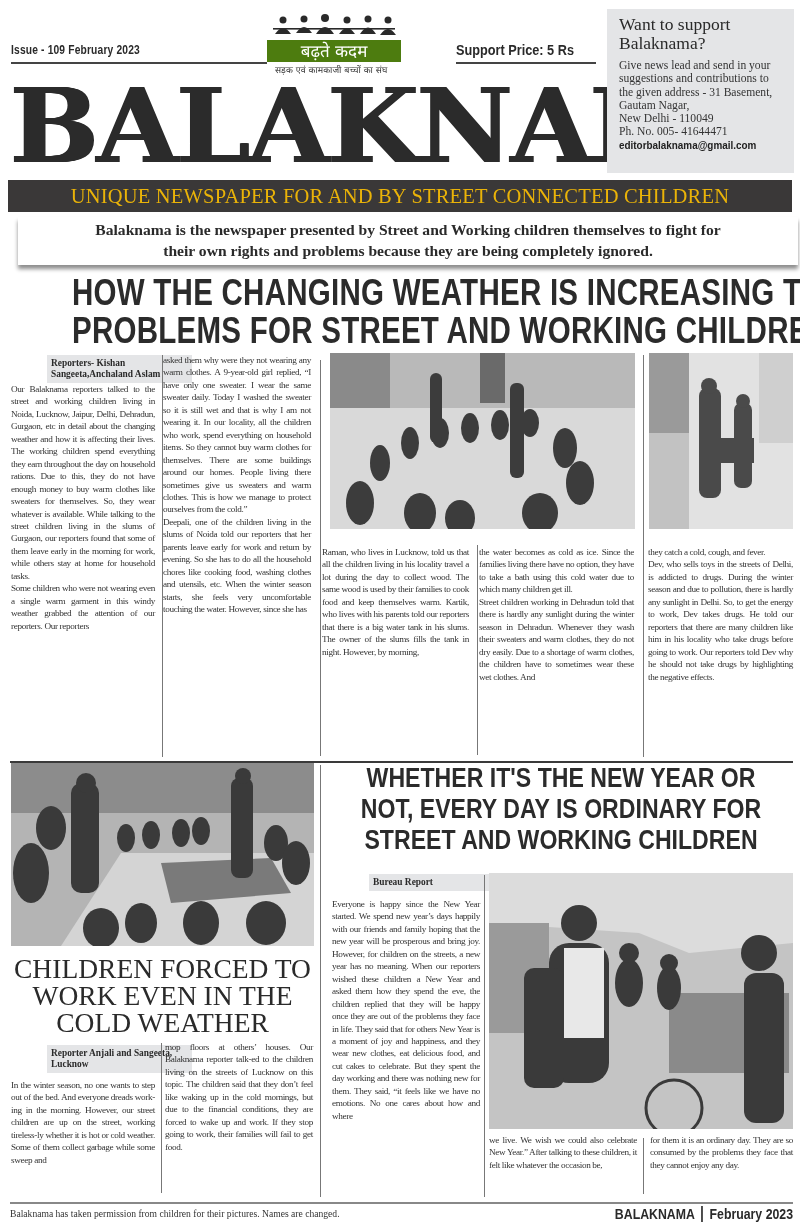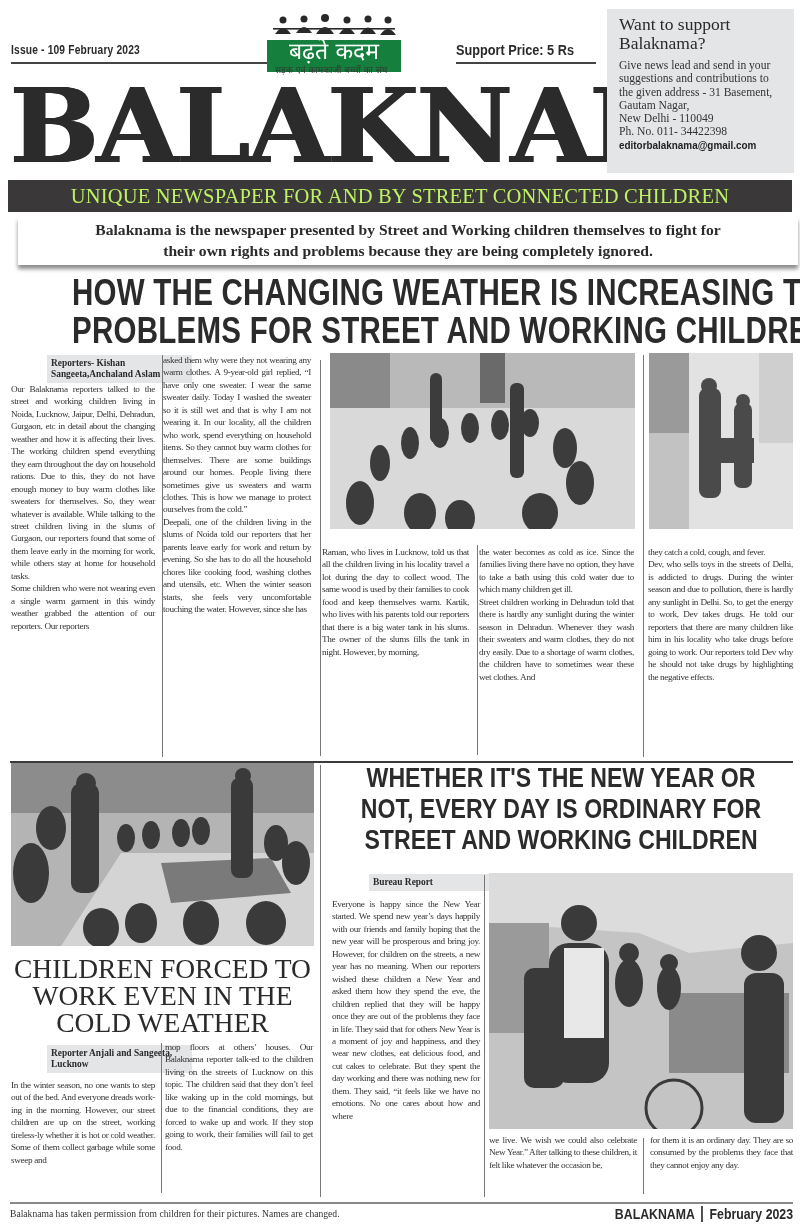--- a/index.html
+++ b/index.html
@@ -9,31 +9,31 @@
   .abs { position: absolute; }
 
   
   .issue { left: 11px; top: 43px; font-family: "Liberation Sans", sans-serif; font-weight: bold; font-size: 12.5px; color: #2a2a2a; transform: scaleX(0.82); transform-origin: left; letter-spacing: 0.2px; }
   .price { left: 456px; top: 41px; font-family: "Liberation Sans", sans-serif; font-weight: bold; font-size: 15.5px; color: #2a2a2a; transform: scaleX(0.82); transform-origin: left; }
   .rule-top-left { left: 11px; top: 62px; width: 256px; height: 2px; background: #444; }
   .rule-top-right { left: 456px; top: 62px; width: 140px; height: 2px; background: #444; }
 
   .logo { left: 267px; top: 14px; width: 134px; height: 66px; }
   .logo-figs { position: absolute; left: 4px; top: 0; width: 126px; height: 26px; }
-  .logo-bar { position: absolute; left: 0; top: 26px; width: 134px; height: 32px; background: #15803d; color: #fff; font-size: 23px; text-align: center; line-height: 22px; font-family: "DejaVu Sans", sans-serif; }
+  .logo-bar { position: absolute; left: 0; top: 26px; width: 134px; height: 22px; background: #4d7c0f; color: #fff; font-size: 17px; text-align: center; line-height: 22px; font-family: "DejaVu Sans", sans-serif; }
   .logo-sub { position: absolute; left: 8px; top: 49px; width: 160px; font-size: 9px; color: #333; white-space: nowrap; font-family: "DejaVu Sans", sans-serif; }
 
   .brand { left: 10px; top: 76px; width: 590px; height: 100px; font-family: "DejaVu Serif", serif; font-weight: bold; font-size: 102px; line-height: 100px; color: #2b2b2b; letter-spacing: -2px; transform: scaleX(1.03); transform-origin: left; white-space: nowrap; text-shadow: 1px 0 0 #2b2b2b, -1px 0 0 #2b2b2b; }
 
   .support-box { left: 607px; top: 9px; width: 187px; height: 164px; background: #e4e5e7; padding: 6px 10px 0 12px; }
   .support-title { font-family: "Liberation Serif", serif; font-size: 17.5px; line-height: 19px; color: #2a2a2a; }
   .support-text { margin-top: 6px; font-family: "Liberation Serif", serif; font-size: 11.6px; line-height: 13.3px; color: #333; }
   .support-email { font-family: "Liberation Sans", sans-serif; font-weight: bold; font-size: 11px; color: #222; transform: scaleX(0.9); transform-origin: left; white-space: nowrap; }
 
-  .tagline-bar { left: 8px; top: 180px; width: 784px; height: 32px; background: #3a3838; color: #bef264; text-align: center; font-family: "Liberation Serif", serif; font-size: 20.5px; line-height: 32px; letter-spacing: 0.2px; white-space: nowrap; }
+  .tagline-bar { left: 8px; top: 180px; width: 784px; height: 32px; background: #3a3838; color: #eab308; text-align: center; font-family: "Liberation Serif", serif; font-size: 20.5px; line-height: 32px; letter-spacing: 0.2px; white-space: nowrap; }
 
   .mission { left: 18px; top: 217px; width: 780px; height: 48px; background: #fff; box-shadow: 0 4px 4px rgba(0,0,0,0.45); text-align: center; font-family: "Liberation Serif", serif; font-weight: bold; font-size: 15.6px; line-height: 21px; color: #2a2a2a; padding-top: 2px; }
 
   .headline1 { left: 0; top: 274px; width: 800px; text-align: center; font-family: "Liberation Sans", sans-serif; font-weight: bold; font-size: 36px; line-height: 38px; color: #2b2b2b; transform: scaleX(0.82); transform-origin: center; letter-spacing: 0.3px; white-space: nowrap; }
 
   
   .byline { background: #e4e5e7; font-family: "Liberation Serif", serif; font-weight: bold; font-size: 9.4px; line-height: 11px; padding: 3px 4px; color: #2a2a2a; margin-left: 37px; }
   .body-text { font-family: Liberation Serif, serif; font-size: 9.2px; line-height: 12.45px; text-align: justify; color: #333; letter-spacing: -0.35px; }
   .body-text p + p { margin-top: 0; }
 
@@ -122,21 +122,21 @@
   <div class="support-title">
     <div>Want to support</div>
     <div>Balaknama?</div>
   </div>
   <div class="support-text">
     <div>Give news lead and send in your</div>
     <div>suggestions and contributions to</div>
     <div>the given address - 31 Basement,</div>
     <div>Gautam Nagar,</div>
     <div>New Delhi - 110049</div>
-    <div>Ph. No. 011- 34422398</div>
+    <div>Ph. No. 005- 41644471</div>
     <div class="support-email">editorbalaknama@gmail.com</div>
   </div>
 </div>
 
 <div class="abs tagline-bar">UNIQUE NEWSPAPER  FOR AND BY STREET CONNECTED CHILDREN</div>
 
 <div class="abs mission">
   <div>Balaknama is the newspaper presented by Street and Working children themselves to fight for</div>
   <div>their own rights and problems because they are being completely ignored.</div>
 </div>

